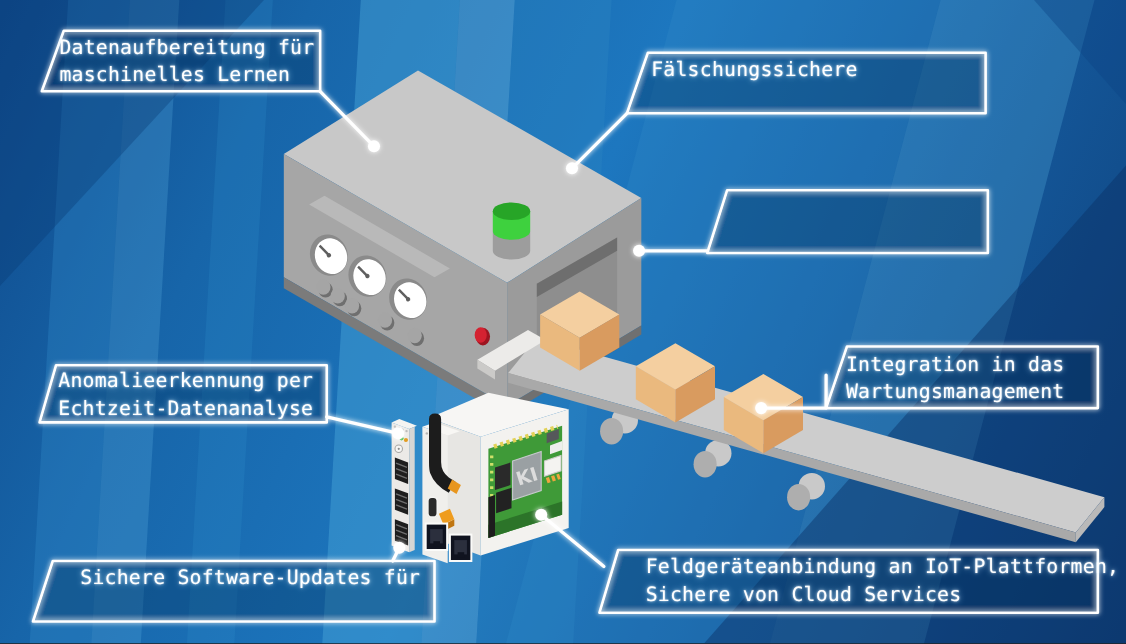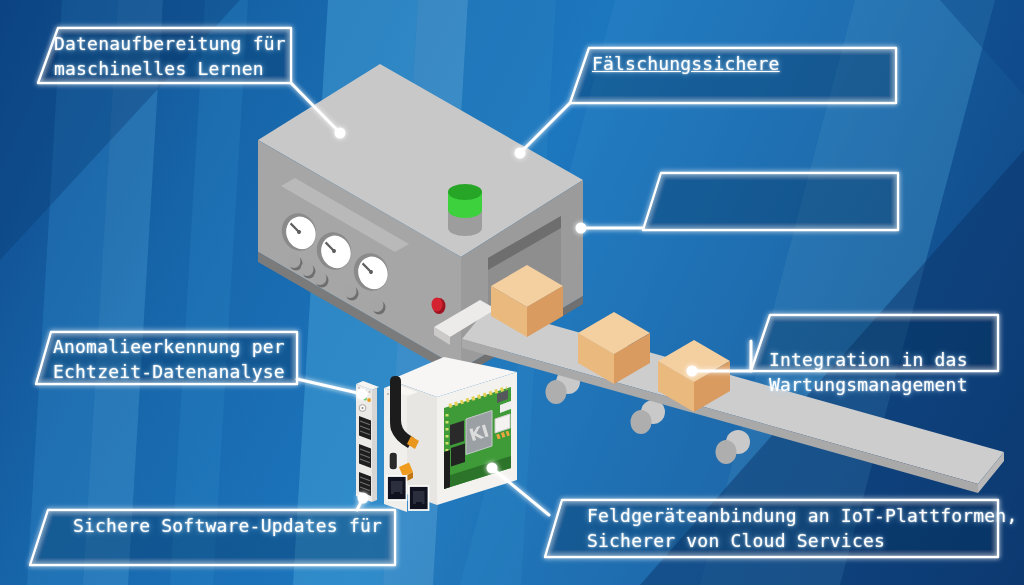--- a/index.html
+++ b/index.html
@@ -255,32 +255,32 @@
       <circle cx="363" cy="498" r="5.5"></circle>
       <circle cx="492" cy="468" r="5.5"></circle>
     </g>
   </g>
 </svg>
 
   <div class="callout-label" style="left:54px;top:31px;">
     <span>Datenaufbereitung für</span>
     <span>maschinelles Lernen</span>
   </div>
-  <div class="callout-label" style="left:592px;top:51px;text-decoration:underline;">
+  <div class="callout-label" style="left:592px;top:51px;">
     <span>Fälschungssichere</span>
   </div>
-  <div class="callout-label" style="left:769px;top:319px;margin-top:28px;">
+  <div class="callout-label" style="left:769px;top:319px;">
     <span>Integration in das</span>
     <span>Wartungsmanagement</span>
   </div>
   <div class="callout-label" style="left:53px;top:334px;">
     <span>Anomalieerkennung per</span>
     <span>Echtzeit-Datenanalyse</span>
   </div>
   <div class="callout-label" style="left:48px;top:513px;margin-left:25px;">
     <span>Sichere Software-Updates für</span>
   </div>
   <div class="callout-label" style="left:562px;top:503px;margin-left:25px;">
     <span>Feldgeräteanbindung an IoT-Plattformen,</span>
-    <span>Sicherer von Cloud Services</span>
+    <span>Sichere von Cloud Services</span>
   </div>
 
 </div>
 
 </body></html>

